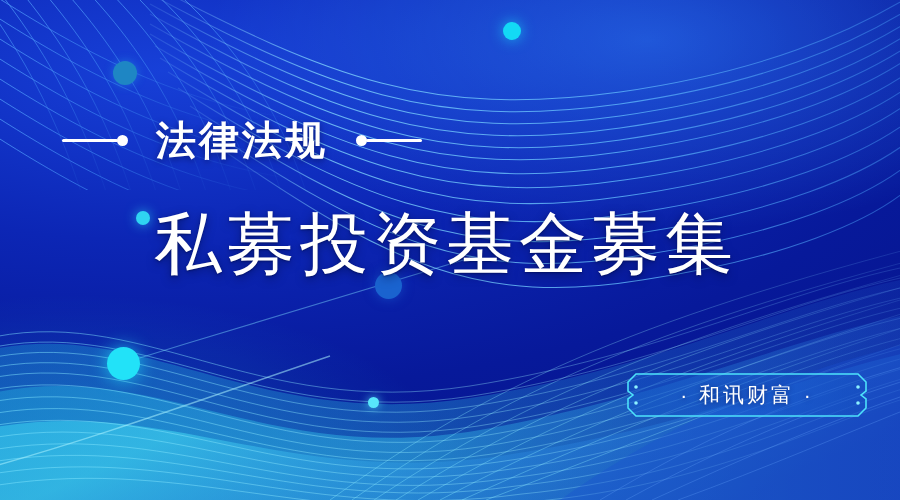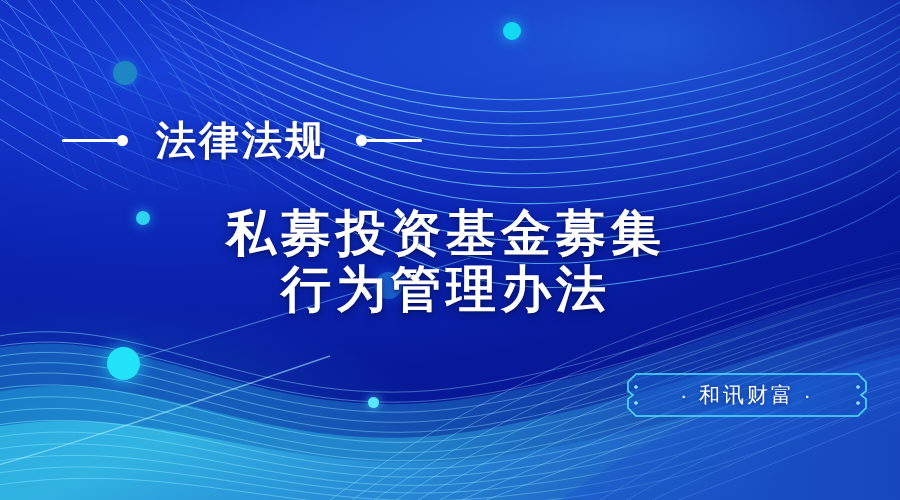--- a/index.html
+++ b/index.html
@@ -54,22 +54,22 @@
     white-space:nowrap;
   }
 
   .title-block{
     position:absolute;left:0;right:0;top:205px;
     text-align:center;
     padding-right:8px;
   }
   .title-line{
     color:#ffffff;
-    font-size:50px;
-    font-weight:bold;
+    font-size:68px;
+    font-weight:normal;
     letter-spacing:5px;
     line-height:1.12;
     text-shadow:0 3px 10px rgba(2,12,70,.55), 0 1px 2px rgba(2,12,70,.6);
     white-space:nowrap;
   }
 
   
   .circ{position:absolute;border-radius:50%;}
 
   .c-teal-1{left:113px;top:61px;width:24px;height:24px;
@@ -250,21 +250,20 @@
       </span>
       <span class="kicker">法律法规</span>
       <span class="dash right">
         <span class="dot"></span>
           <span class="bar"></span>
       </span>
     </div>
 
     <div class="title-block">
       <div class="title-line">私募投资基金募集</div>
-      <div class="title-line">行为管理办法</div>
     </div>
 
     <div class="badge-wrap">
       <svg class="badge-svg" viewBox="0 0 240 44" preserveAspectRatio="none">
         <defs>
           <linearGradient id="bdgFill" x1="0" y1="0" x2="1" y2="0">
             <stop offset="0%" stop-color="#1556c8" stop-opacity=".55"></stop>
             <stop offset="50%" stop-color="#1a64d8" stop-opacity=".40"></stop>
             <stop offset="100%" stop-color="#1450c0" stop-opacity=".45"></stop>
           </linearGradient>

